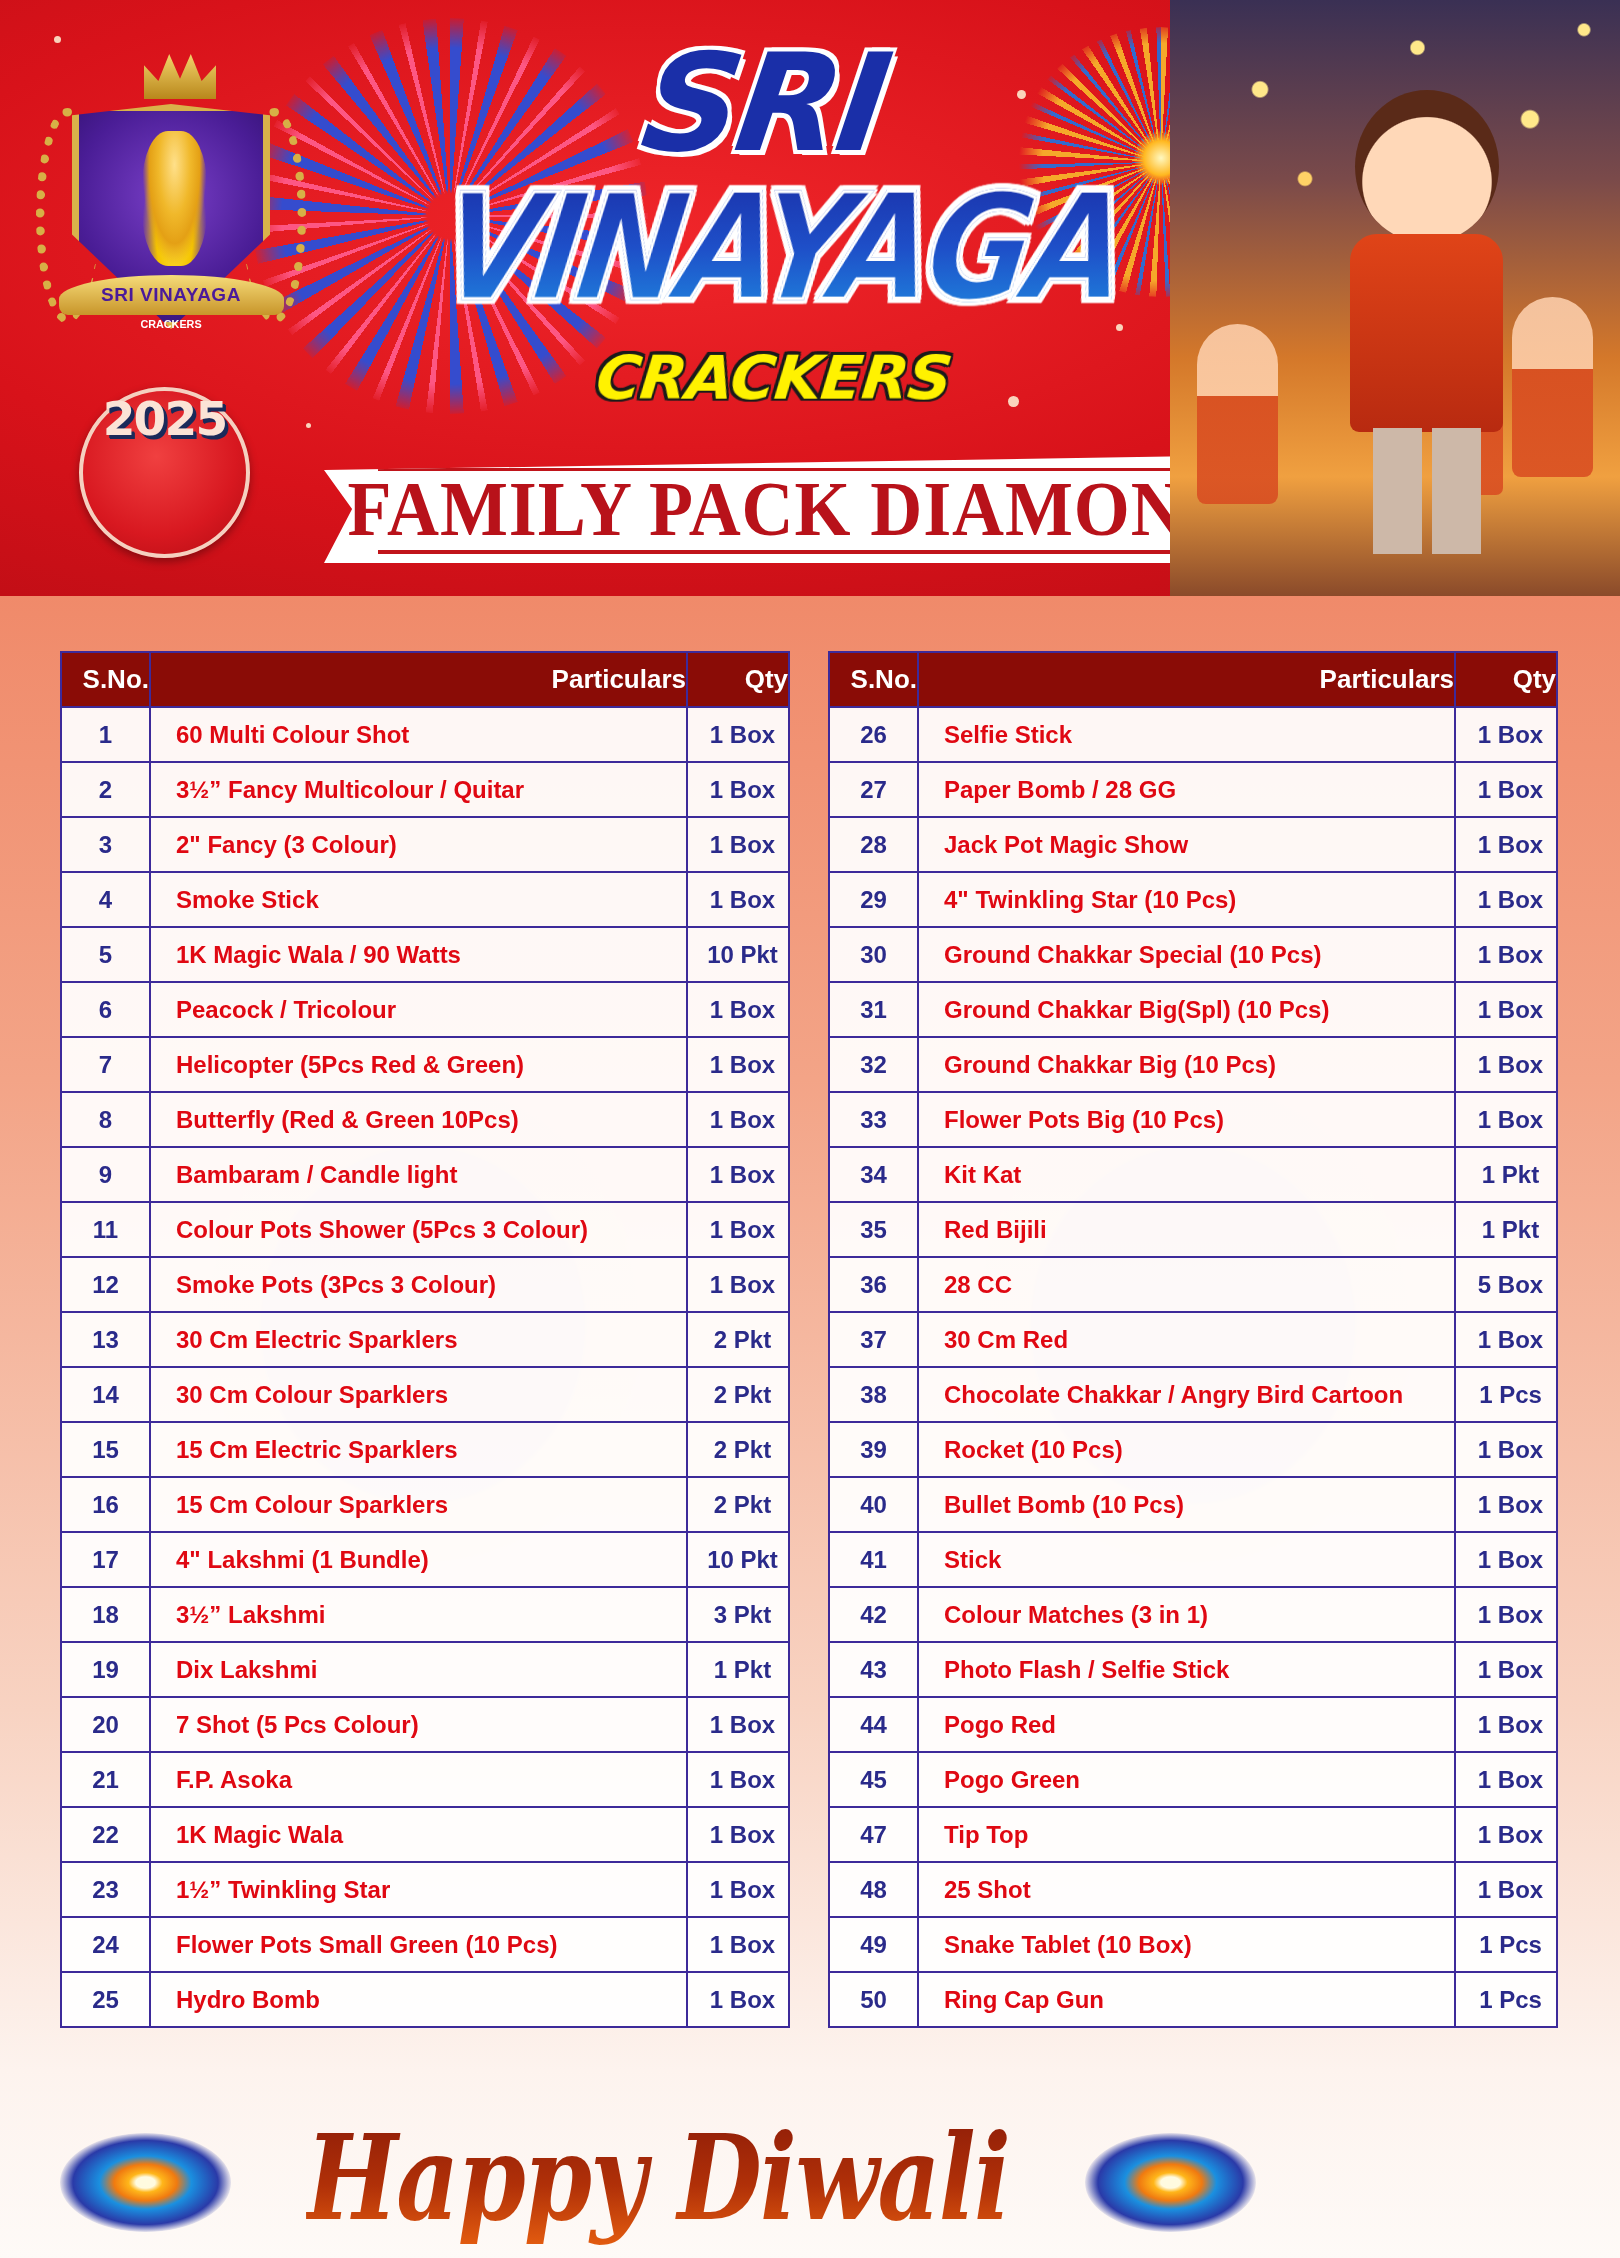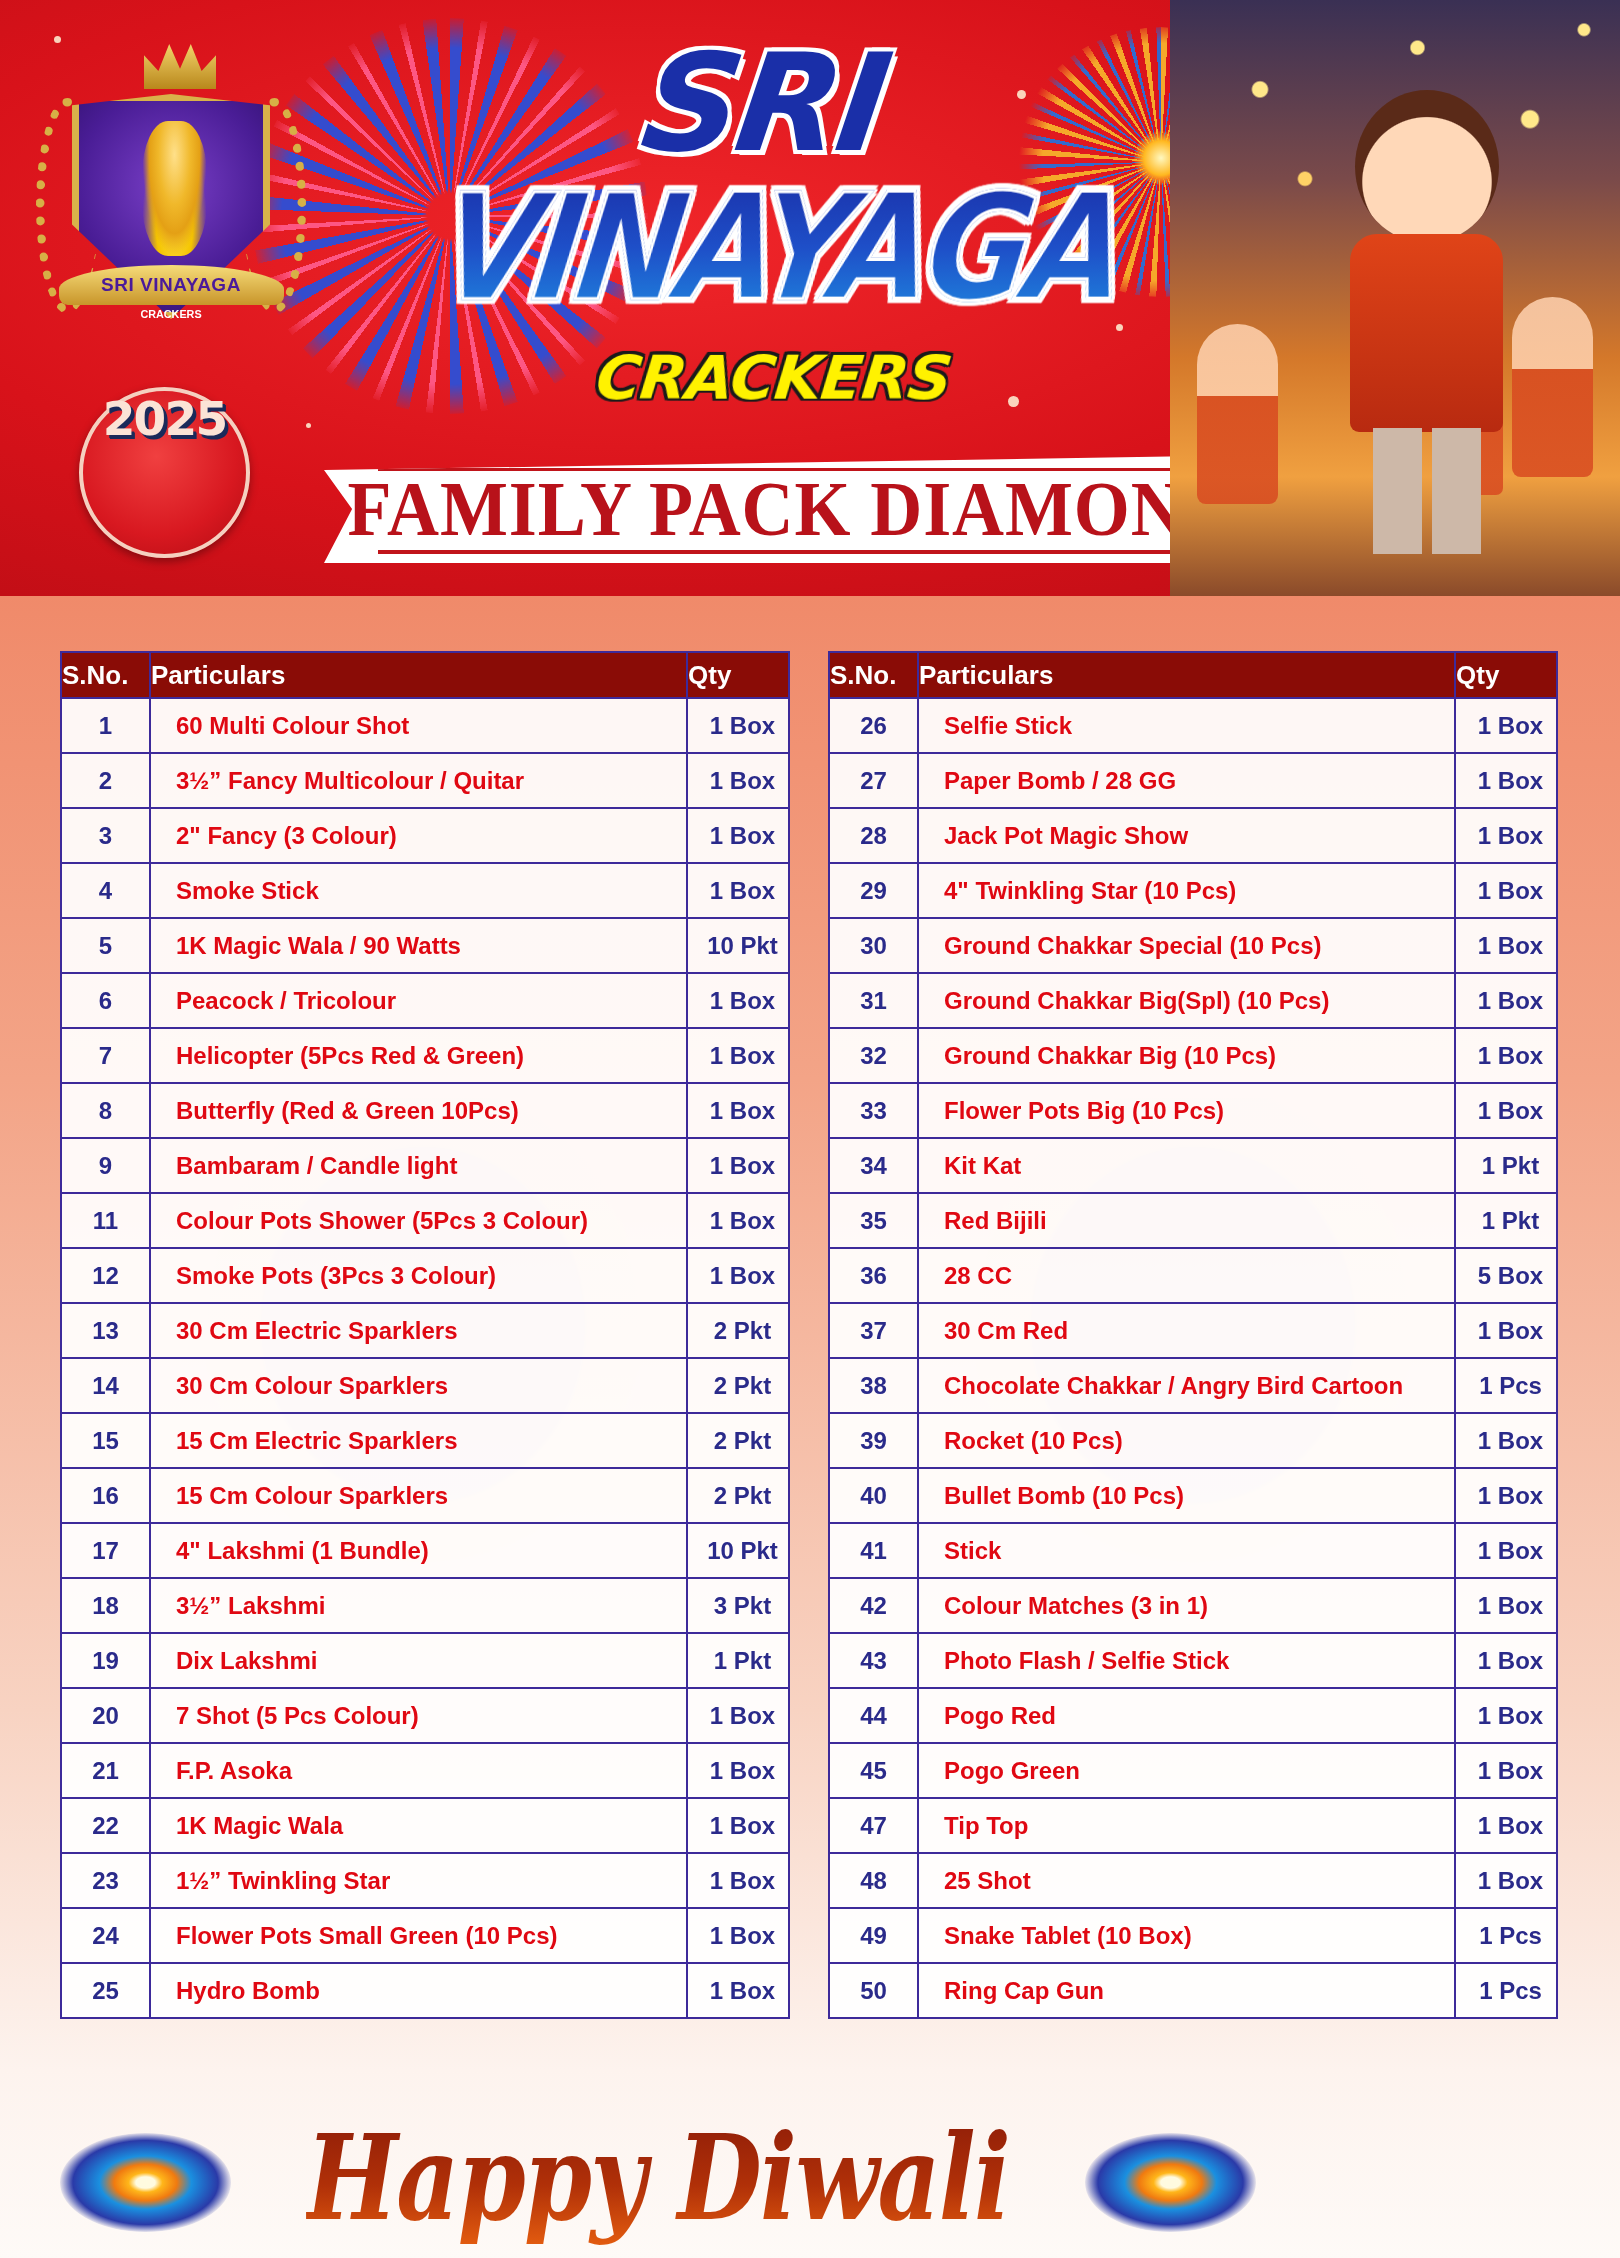--- a/index.html
+++ b/index.html
@@ -20,21 +20,21 @@
     background: repeating-conic-gradient(#2c4fd8 0deg 4deg, transparent 4deg 9deg, #ff5b8a 9deg 11deg, transparent 11deg 16deg);
     -webkit-mask: radial-gradient(circle, transparent 8%, #000 10%, #000 60%, transparent 72%);
             mask: radial-gradient(circle, transparent 8%, #000 10%, #000 60%, transparent 72%);
     opacity: .95;
   }
   .firework.gold {
     background: repeating-conic-gradient(#f7b12b 0deg 3deg, transparent 3deg 7deg, #2a6fd8 7deg 9deg, transparent 9deg 13deg);
   }
   .fw-core { position: absolute; border-radius: 50%; background: radial-gradient(circle, #fff8c0 0%, #ffb820 45%, rgba(255,120,0,0) 75%); }
 
-  .emblem { position: absolute; left: 36px; top: 44px; width: 270px; height: 297px; }
+  .emblem { position: absolute; left: 36px; top: 54px; width: 270px; height: 297px; }
   .crown {
     position: absolute; left: 108px; top: 0; width: 72px; height: 45px;
     background: linear-gradient(180deg,#f3d36a,#b8871b);
     clip-path: polygon(0 100%, 0 25%, 20% 60%, 35% 0, 50% 55%, 65% 0, 80% 60%, 100% 25%, 100% 100%);
   }
   .laurel-l, .laurel-r {
     position: absolute; top: 54px; width: 63px; height: 216px; border-radius: 50%;
     border: 9px dotted #d7b046;
   }
   .laurel-l { left: 0; border-right: none; }
@@ -151,22 +151,22 @@
   
   .list-table {
     position: absolute; top: 651px; width: 730px;
     border-collapse: collapse; table-layout: fixed;
     background: rgba(255,255,255,.93);
   }
   .list-table.left { left: 60px; }
   .list-table.right { left: 828px; }
   .list-table th {
     background: #8a0c06; color: #ffffff; font-size: 26px; font-weight: bold;
-    height: 46px; border: 2.7px solid #3d2a9a; border-bottom-width: 2.7px;
-    text-align: left;
+    height: 55px; border: 2.7px solid #3d2a9a; border-bottom-width: 2.7px;
+    text-align: right;
   }
   .list-table th + th { border-left: 1.8px solid #f0d0c0; }
   .list-table td {
     height: 55px; border: 2.7px solid #3d2a9a;
     font-size: 24px; font-weight: bold;
   }
   .list-table col.c1 { width: 89px; }
   .list-table col.c3 { width: 102px; }
   .list-table td.sno { color: #2a2a8a; text-align: center; }
   .list-table td.item { color: #e00812; padding-left: 25px; white-space: nowrap; overflow: hidden; }

